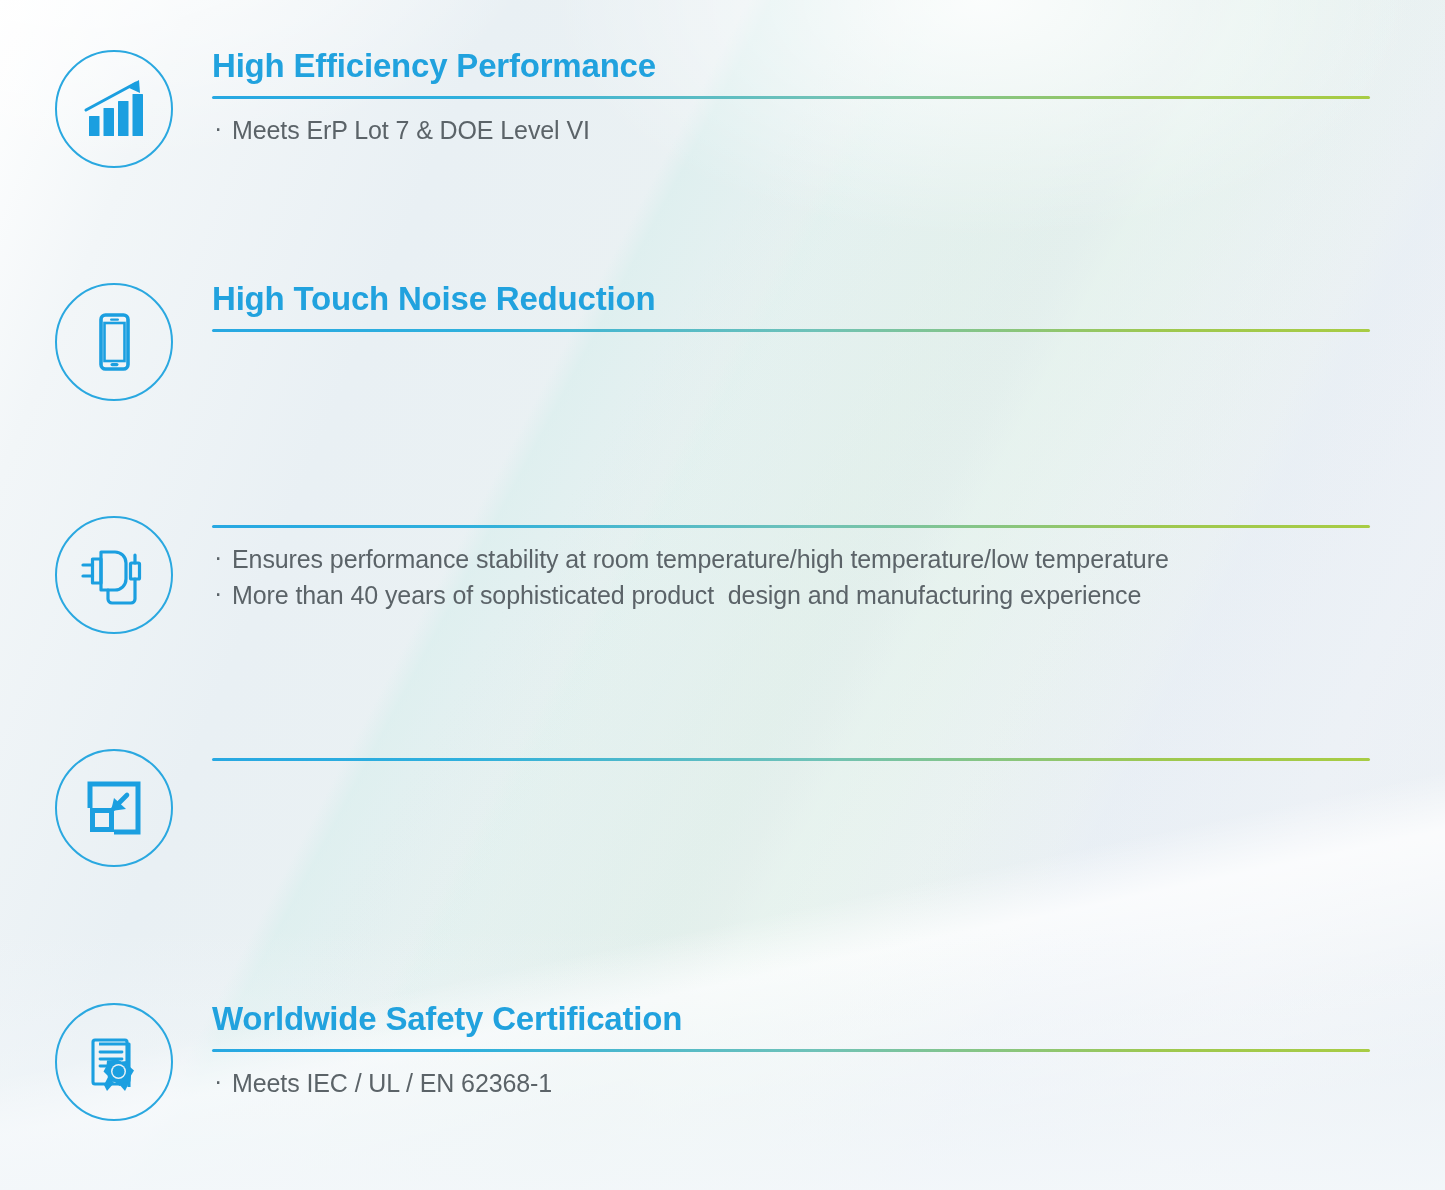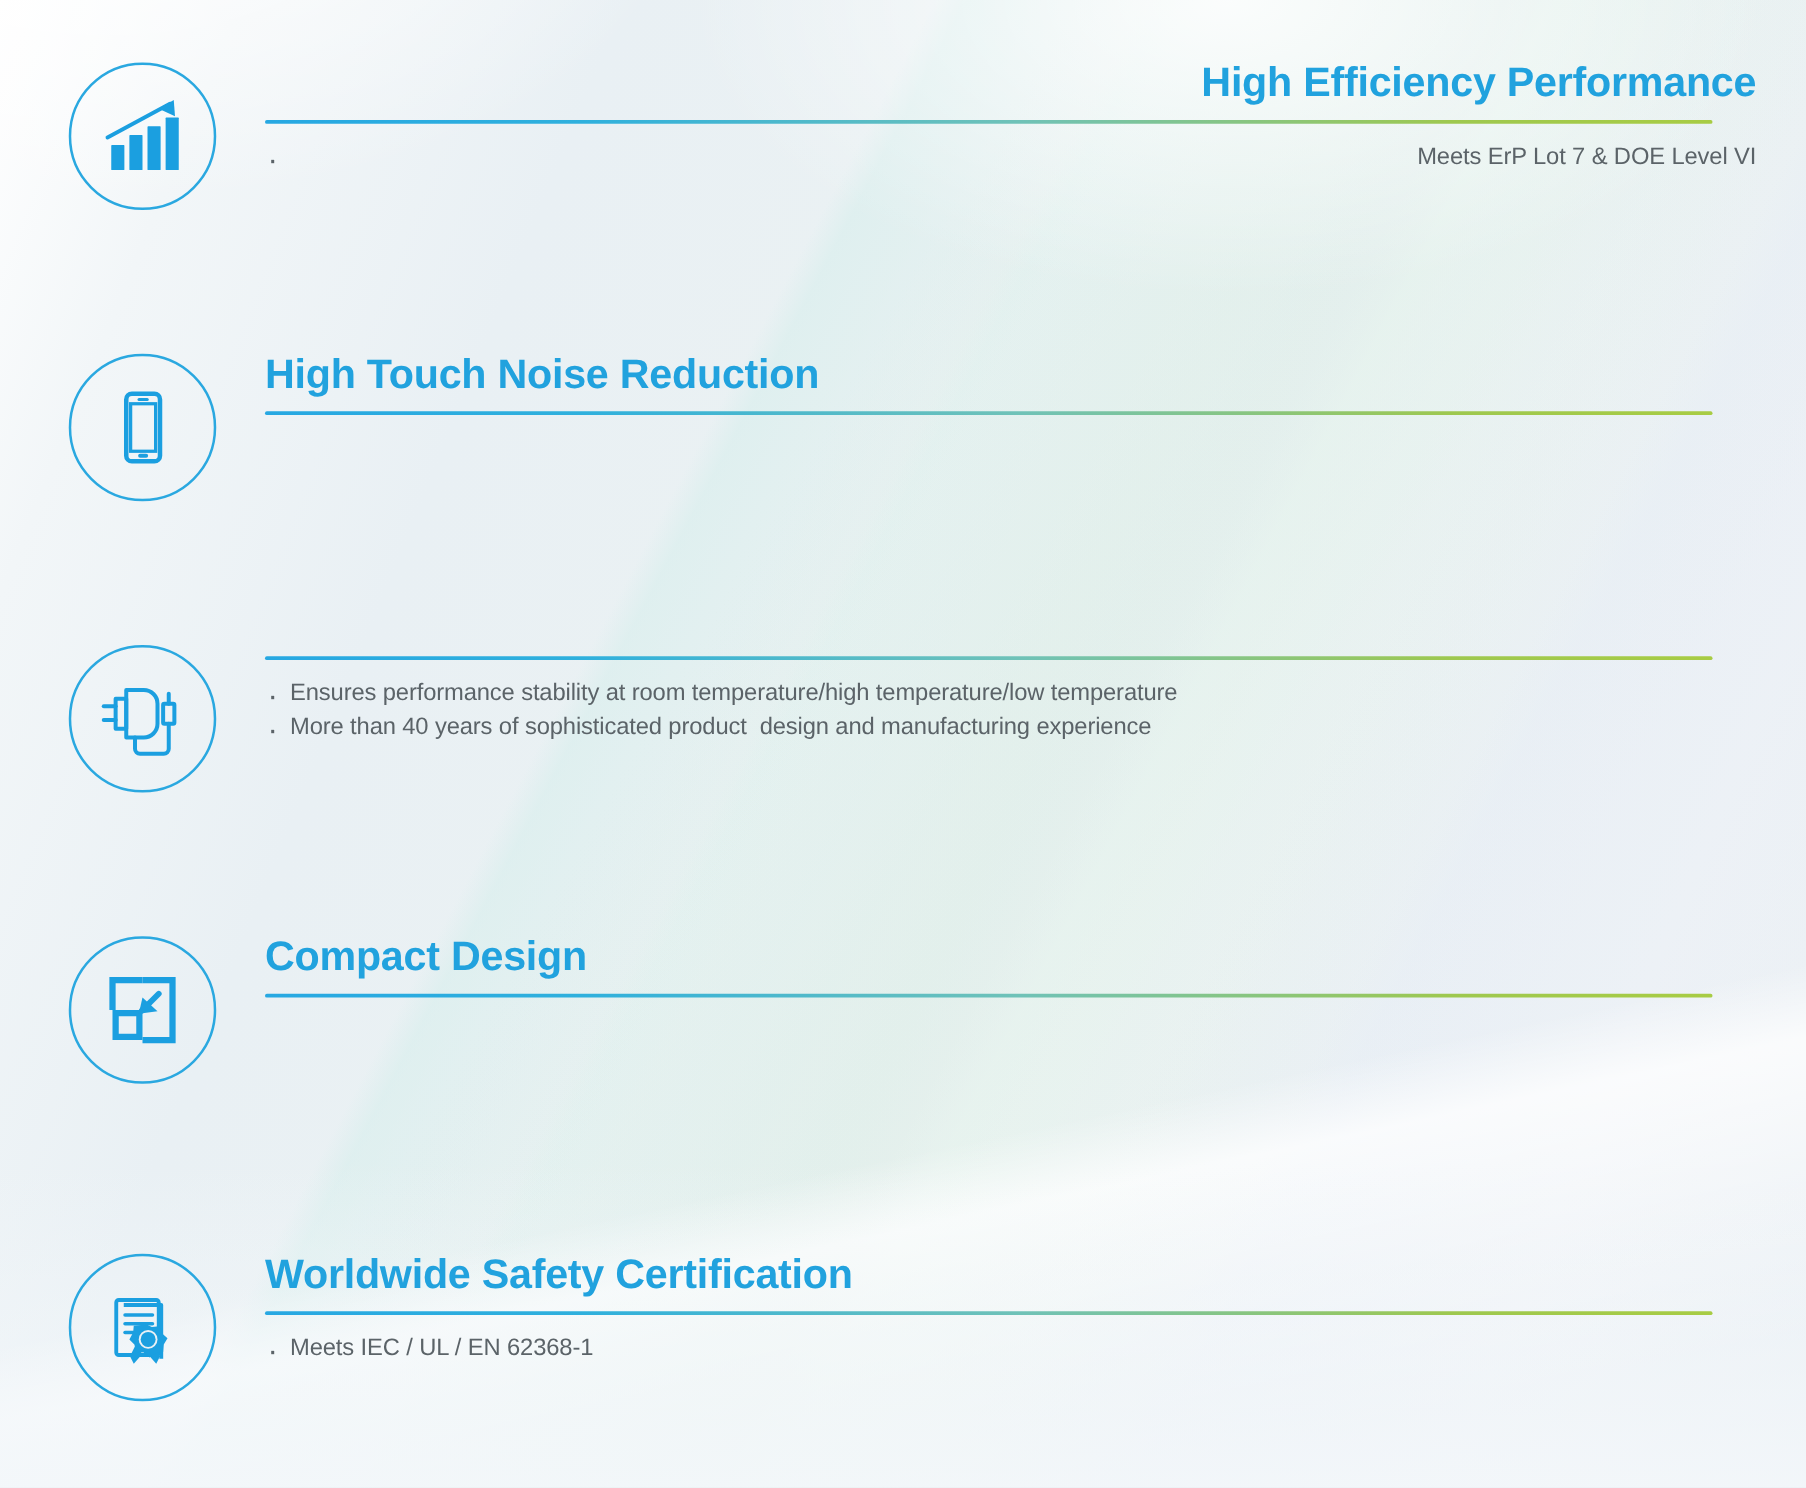--- a/index.html
+++ b/index.html
@@ -113,39 +113,39 @@
     margin-bottom: 13px;
     border-radius: 2px;
     background: linear-gradient(to right, #27a8e2 0%, #2fb0dd 22%, #6fc2b8 52%, #9ec84f 82%, #a8cc44 100%);
   }
   .bullets {
     margin: 0;
     padding: 0;
     list-style: none;
   }
   .bullet {
-    font-size: 19px;
+    font-size: 25px;
     color: #5b6368;
     line-height: 1.44;
     letter-spacing: -0.1px;
     position: relative;
     padding-left: 20px;
     white-space: pre-wrap;
   }
   .bullet::before {
     content: "·";
     position: absolute;
     left: 2px;
     top: -2px;
     color: #5b6368;
     font-size: 25px;
   }
 
   
-  #row-0 { top: 48px; text-align: right; }
+  #row-0 { top: 48px; }
   #row-1 { top: 281px; }
   #row-2 { top: 514px; }
   #row-3 { top: 747px; }
   #row-4 { top: 1001px; }
 </style>
 </head>
 <body>
 
 <div id="page">
 
@@ -244,21 +244,20 @@
             </g>
 
             <g stroke="#1b9fe0" stroke-width="4.6" stroke-linecap="round" fill="none">
               <line x1="50" y1="24" x2="36.5" y2="37.5"></line>
             </g>
             <polygon points="34,40 49,38 37,27" fill="#1b9fe0"></polygon>
           </svg>
         </div>
       </div>
       <div class="body-col">
-        <h2 class="title">Compact Design</h2>
         <div class="rule"></div>
       </div>
     </div>
 
     <div class="feature" id="row-4">
       <div class="icon-wrap">
         <div class="icon-circle">
           <svg width="74" height="74" viewBox="0 0 74 74" aria-hidden="true">
             <g fill="none" stroke="#1b9fe0" stroke-width="3.1" stroke-linejoin="round">
 

